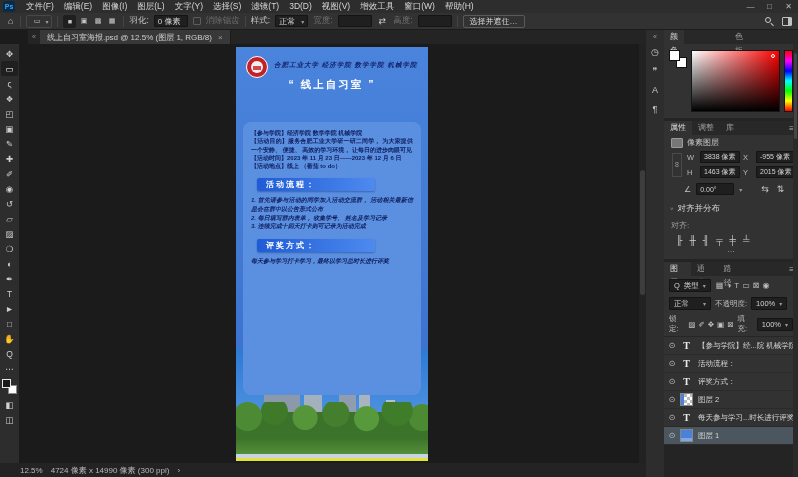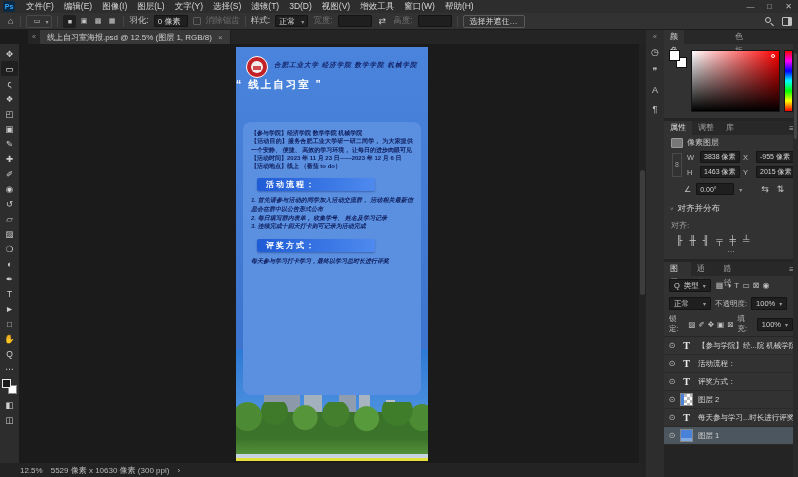--- a/index.html
+++ b/index.html
@@ -73,21 +73,21 @@
     background:linear-gradient(180deg,#4a84dc 0%,#3d74cf 70%,#3b70c8 100%); overflow:hidden; }
   .p-logo { position:absolute; left:10px; top:9px; width:22px; height:22px; border-radius:50%;
     background:#c42127; border:1px solid #fff; }
   .p-logo:before { content:""; position:absolute; left:4px; top:4px; right:4px; bottom:4px;
     border-radius:50%; background:#f3eeee; }
   .p-logo:after { content:""; position:absolute; left:6px; top:9px; right:6px; height:4px; background:#c42127; opacity:.8; }
   .p-schools { margin:14px 6px 0 38px; font-size:6.5px; font-weight:bold; font-style:italic;
     color:#15246b; letter-spacing:1px; }
   .p-title { margin-top:9px; text-align:center; color:#fff; font-size:15px; font-weight:bold;
     letter-spacing:7px; text-shadow:0 1px 1px rgba(0,0,0,.25); }
-  .p-subtitle { margin-top:8px; color:#fff; font-size:10.5px; font-weight:bold; letter-spacing:2px; }
+  .p-subtitle { margin-top:8px; text-align:center; color:#fff; font-size:10.5px; font-weight:bold; letter-spacing:2px; }
   .p-card { position:absolute; left:7px; right:7px; top:75px; bottom:66px; background:#5b90e1;
     border-radius:8px; padding:7px 8px 0 8px; z-index:2; }
   .p-line { font-size:6px; line-height:8.3px; color:#0f1f5e; font-weight:bold; text-align:justify; }
   .p-banner { margin:8px 0 5px 6px; width:118px; height:13px; line-height:13px; padding-left:9px;
     color:#fff; font-size:8px; font-weight:bold; letter-spacing:2px; border-radius:2px;
     background:linear-gradient(90deg,#1e5bd6,#4e8aee); box-shadow:0 1px 2px rgba(0,20,80,.35); }
   .p-sec-line { font-size:6px; line-height:8.6px; color:#0f1f5e; font-weight:bold; font-style:italic; text-align:justify; }
   .p-photo { position:absolute; left:0; right:0; bottom:0; height:112px; z-index:1; }
   .p-sky { position:absolute; inset:0; background:linear-gradient(180deg,#2d79d4,#64a3e8); }
   .bld { position:absolute; background:#93a2b2; }
@@ -334,21 +334,21 @@
 
       </div>
     </div>
     <div class="v-scroll">
         <i></i>
       </div>
   </div>
 
   <div id="statusbar">
     <span>12.5%</span>
-    <span>5529 像素 x 10630 像素 (300 ppi)</span>
+    <span>4724 像素 x 14990 像素 (300 ppi)</span>
     <span>›</span>
   </div>
 
   <div id="dockstrip">
     <span class="strip-chev">«</span>
     <div style="display:flex;flex-direction:column;gap:9px;align-items:center;">
 
     <span class="strip-icon">◷</span>
         <span class="strip-icon">❞</span>
         <span class="strip-icon">A</span>

